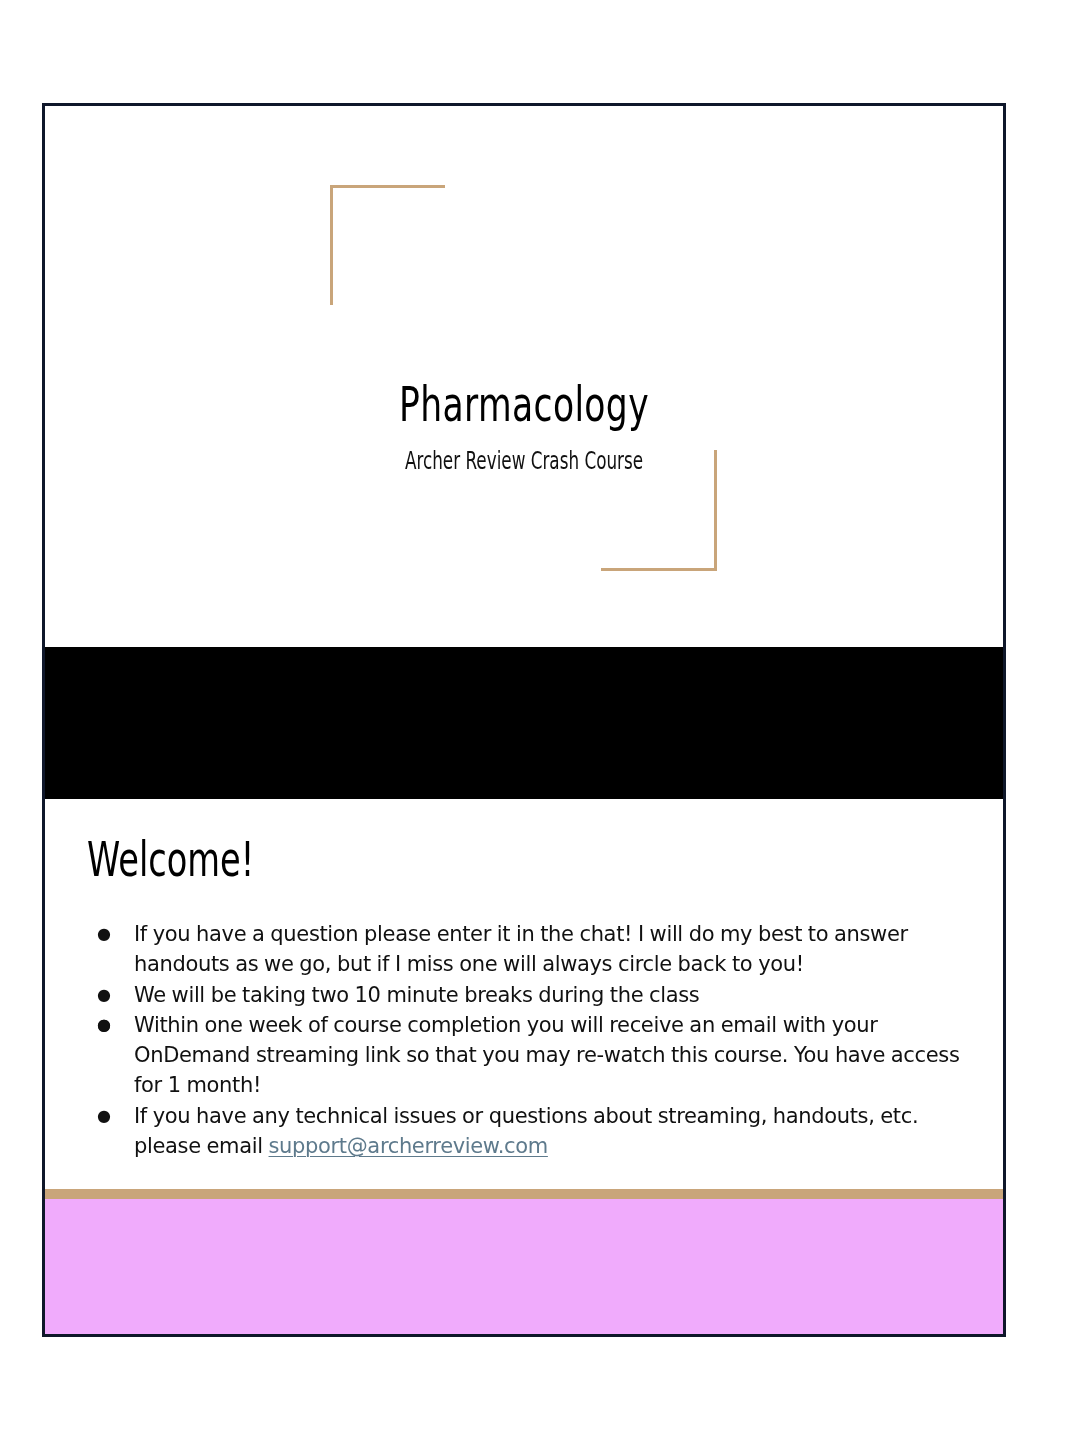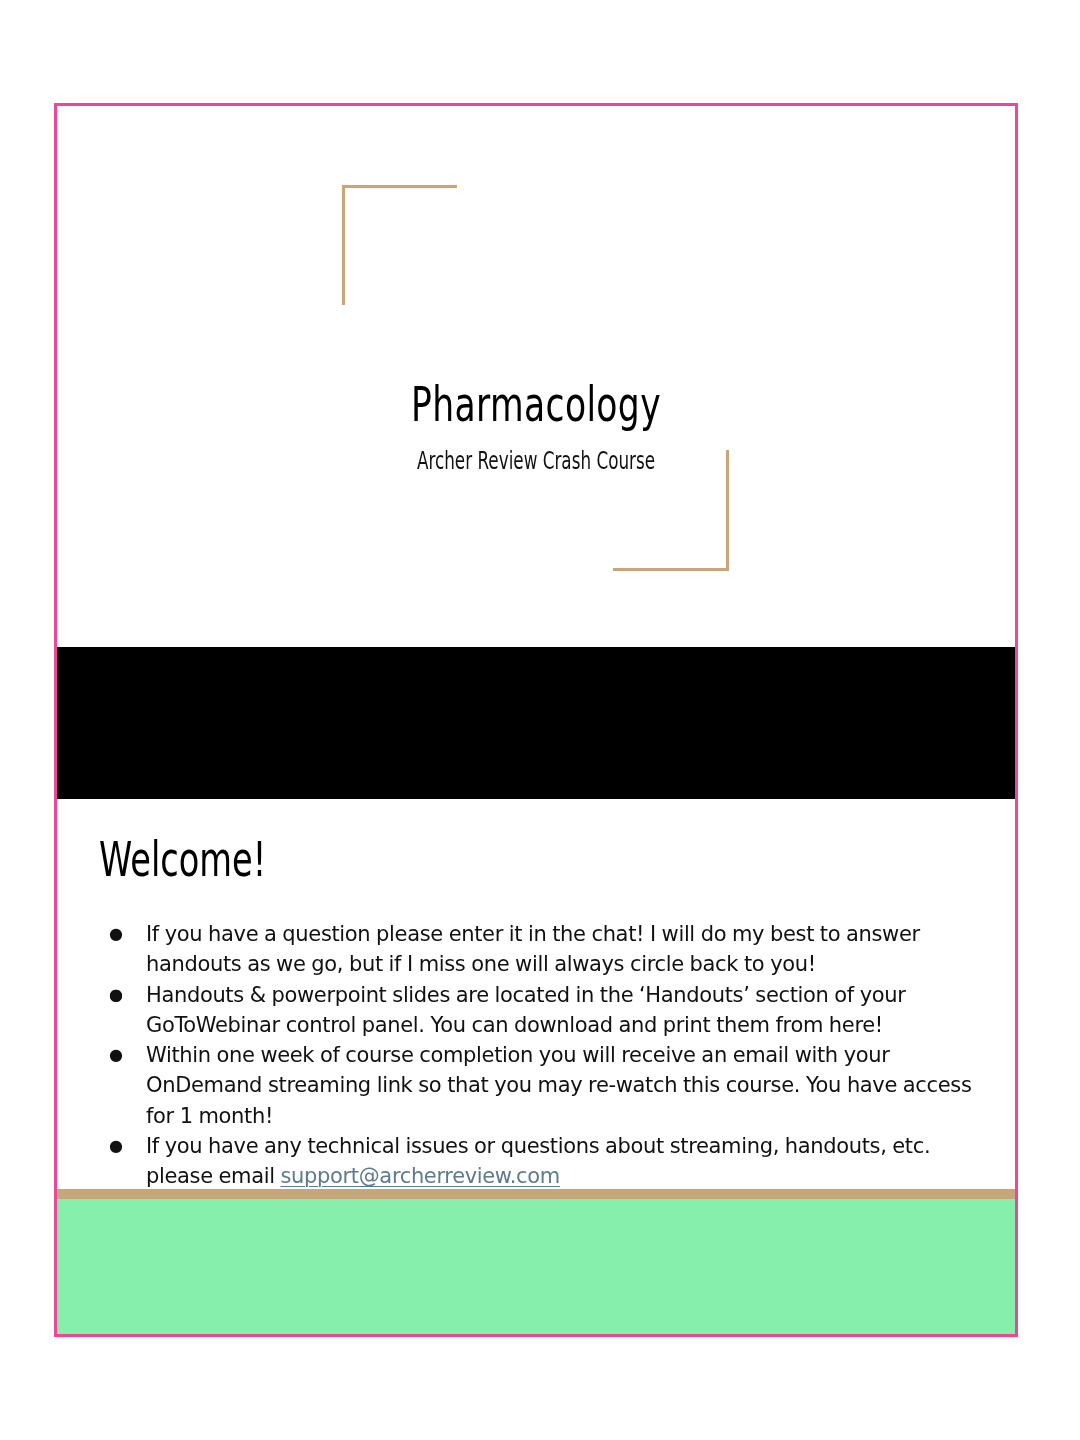--- a/index.html
+++ b/index.html
@@ -8,26 +8,26 @@
       background: #ffffff;
     }
     body {
       width: 1080px;
       height: 1440px;
       position: relative;
       overflow: hidden;
     }
     .page-frame {
       position: absolute;
-      left: 54px;
+      left: 42px;
       top: 103px;
       width: 958px;
       height: 1228px;
-      border: 3px solid #ec4899;
-      background: #86efac;
+      border: 3px solid #0f172a;
+      background: #f0abfc;
     }
     
     .title-slide {
       position: absolute;
       left: 0;
       top: 0;
       width: 958px;
       height: 541px;
       background: #ffffff;
     }
@@ -174,24 +174,24 @@
 
   <section class="welcome-slide">
     <h2 class="welcome-heading">Welcome!</h2>
     <ul class="bullet-list">
       <li class="bullet-item">
         <span class="bullet-dot">●</span>
         <span>If you have a question please enter it in the chat! I will do my best to answer handouts as we go, but if I miss one will always circle back to you!</span>
       </li>
       <li class="bullet-item">
         <span class="bullet-dot">●</span>
-      </li>
-      <li class="bullet-item">
-        <span class="bullet-dot">●</span>
-        <span>Handouts &amp; powerpoint slides are located in the ‘Handouts’ section of your GoToWebinar control panel. You can download and print them from here!</span>
+        <span>We will be taking two 10 minute breaks during the class</span>
+      </li>
+      <li class="bullet-item">
+        <span class="bullet-dot">●</span>
       </li>
       <li class="bullet-item">
         <span class="bullet-dot">●</span>
         <span>Within one week of course completion you will receive an email with your OnDemand streaming link so that you may re-watch this course. You have access for 1 month!</span>
       </li>
       <li class="bullet-item">
         <span class="bullet-dot">●</span>
         <span>If you have any technical issues or questions about streaming, handouts, etc. please email </span><a class="support-link" href="mailto:support@archerreview.com" style="color: rgb(94, 122, 140);">support@archerreview.com</a>
       </li>
     </ul>

